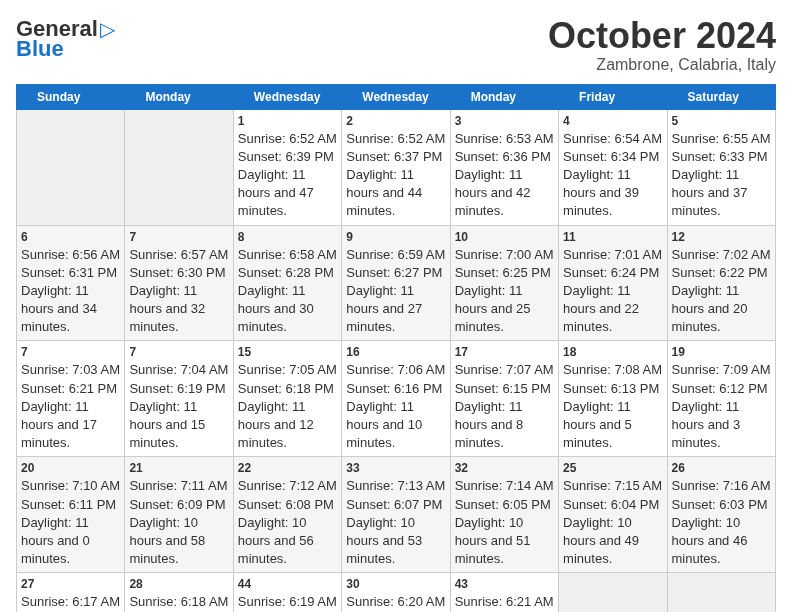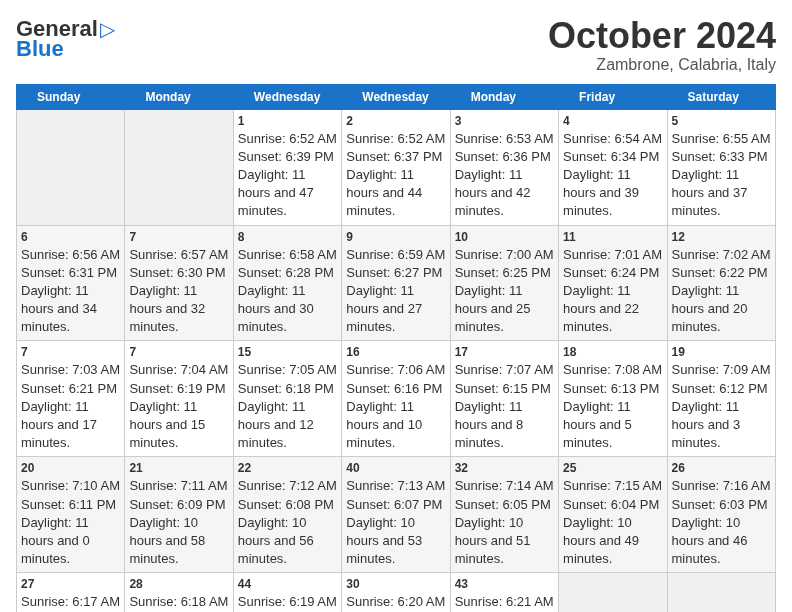--- a/index.html
+++ b/index.html
@@ -211,21 +211,21 @@
           </td>
           <td>
             <span class="day-num">21</span>
             <div class="day-info">Sunrise: 7:11 AM<br>Sunset: 6:09 PM<br>Daylight: 10 hours and 58 minutes.</div>
           </td>
           <td>
             <span class="day-num">22</span>
             <div class="day-info">Sunrise: 7:12 AM<br>Sunset: 6:08 PM<br>Daylight: 10 hours and 56 minutes.</div>
           </td>
           <td>
-            <span class="day-num">40</span>
+            <span class="day-num">33</span>
             <div class="day-info">Sunrise: 7:13 AM<br>Sunset: 6:07 PM<br>Daylight: 10 hours and 53 minutes.</div>
           </td>
           <td>
             <span class="day-num">32</span>
             <div class="day-info">Sunrise: 7:14 AM<br>Sunset: 6:05 PM<br>Daylight: 10 hours and 51 minutes.</div>
           </td>
           <td>
             <span class="day-num">25</span>
             <div class="day-info">Sunrise: 7:15 AM<br>Sunset: 6:04 PM<br>Daylight: 10 hours and 49 minutes.</div>
           </td>

